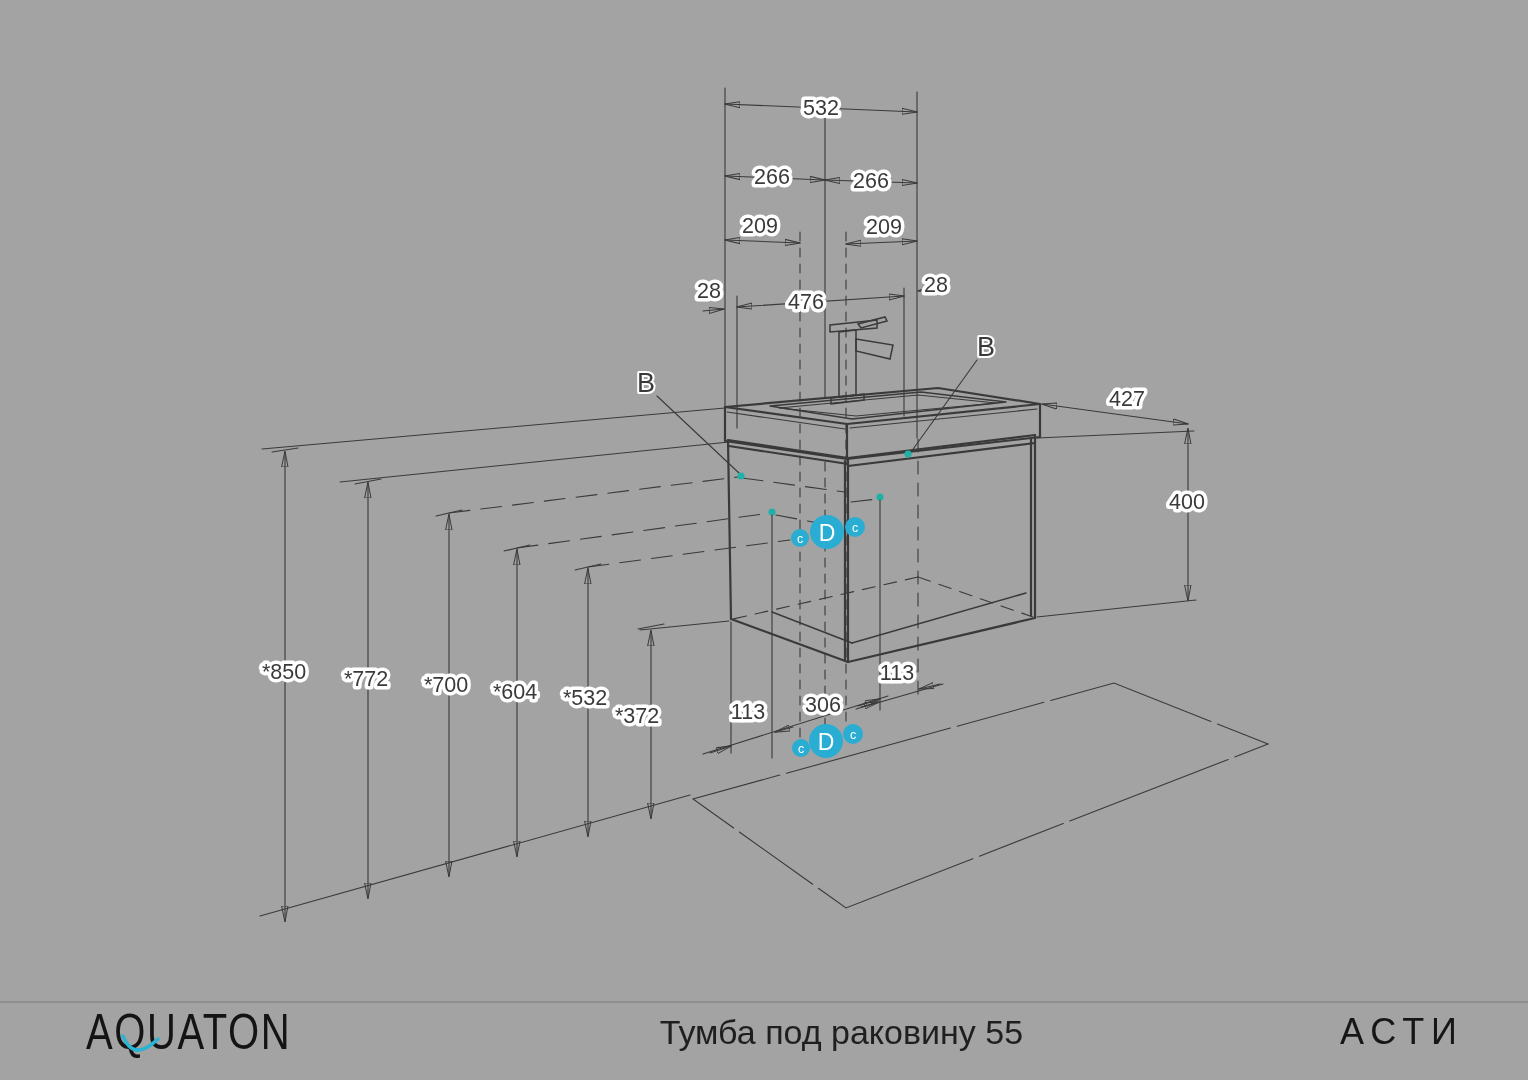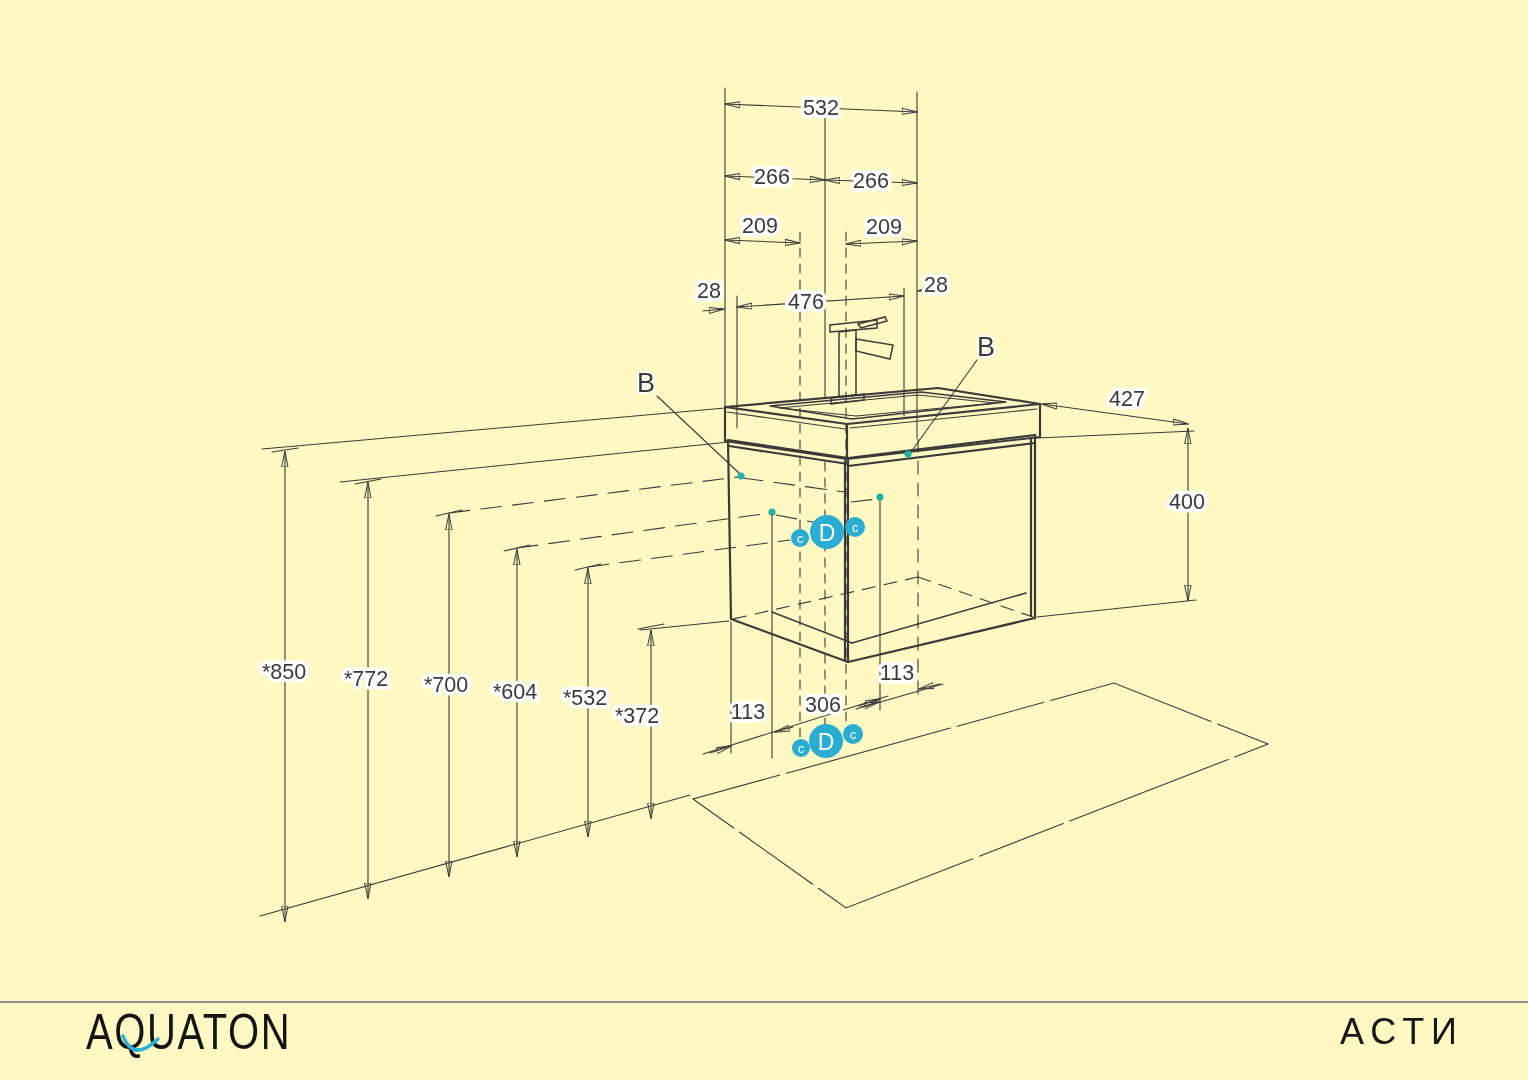--- a/index.html
+++ b/index.html
@@ -1,16 +1,16 @@
 <!DOCTYPE html>
 <html><head>
 <meta charset="utf-8">
 <style>
   html,body{margin:0;padding:0;background:#fff;}
-  .canvas{position:relative;width:1528px;height:1080px;background:#fef9c3;overflow:hidden;
+  .canvas{position:relative;width:1528px;height:1080px;background:#a3a3a3;overflow:hidden;
           font-family:"Liberation Sans",sans-serif;}
   svg.draw{position:absolute;left:0;top:0;}
   svg.draw line, svg.draw path, svg.draw polyline{stroke:#3a3a3a;fill:none;stroke-linecap:round;}
   .thin{stroke-width:1.1;}
   .med{stroke-width:1.5;}
   .thick{stroke-width:2.2;stroke-linejoin:round;}
   .dash{stroke-dasharray:9 7;}
   .refdash{stroke-dasharray:21 11;}
   .hid{stroke-dasharray:13 9;}
   .floorline{stroke-dasharray:90 7 170 7;}
@@ -204,16 +204,17 @@
   </g>
 </svg>
 
 <div class="footer">
   <div class="brand">
     <span>AQUATON</span>
     <svg width="52" height="30" viewBox="0 0 52 30">
       <path d="M4,3 C12,18 24,24 48,6" fill="none" stroke="#2bb3d4" stroke-width="4" stroke-linecap="round"></path>
     </svg>
   </div>
+  <div class="product">Тумба под раковину 55</div>
   <div class="model">АСТИ</div>
 </div>
 
 </div>
 
 </body></html>

